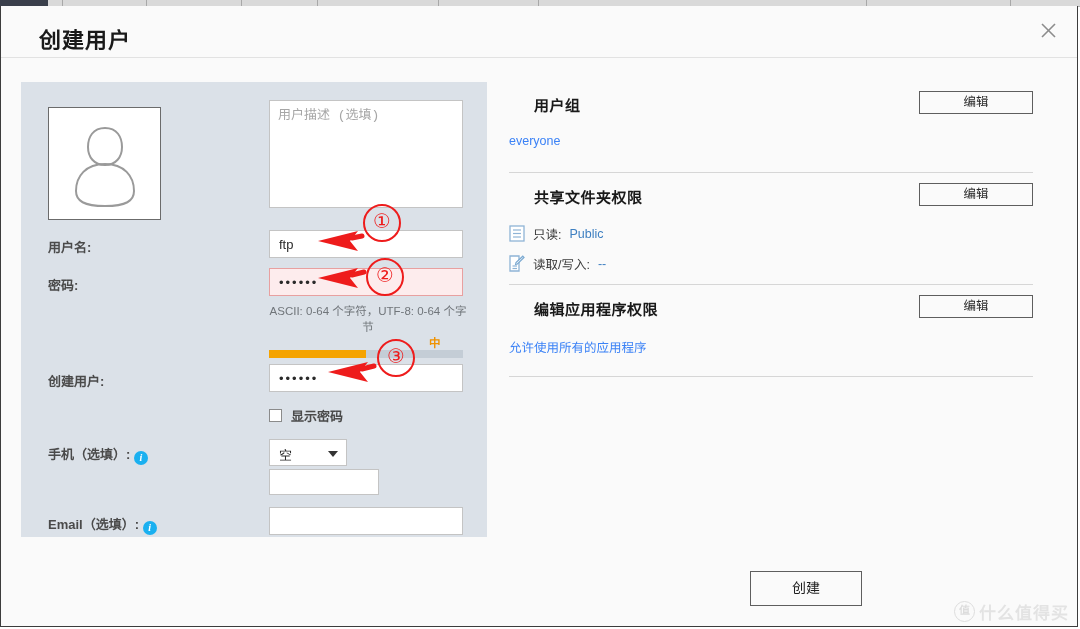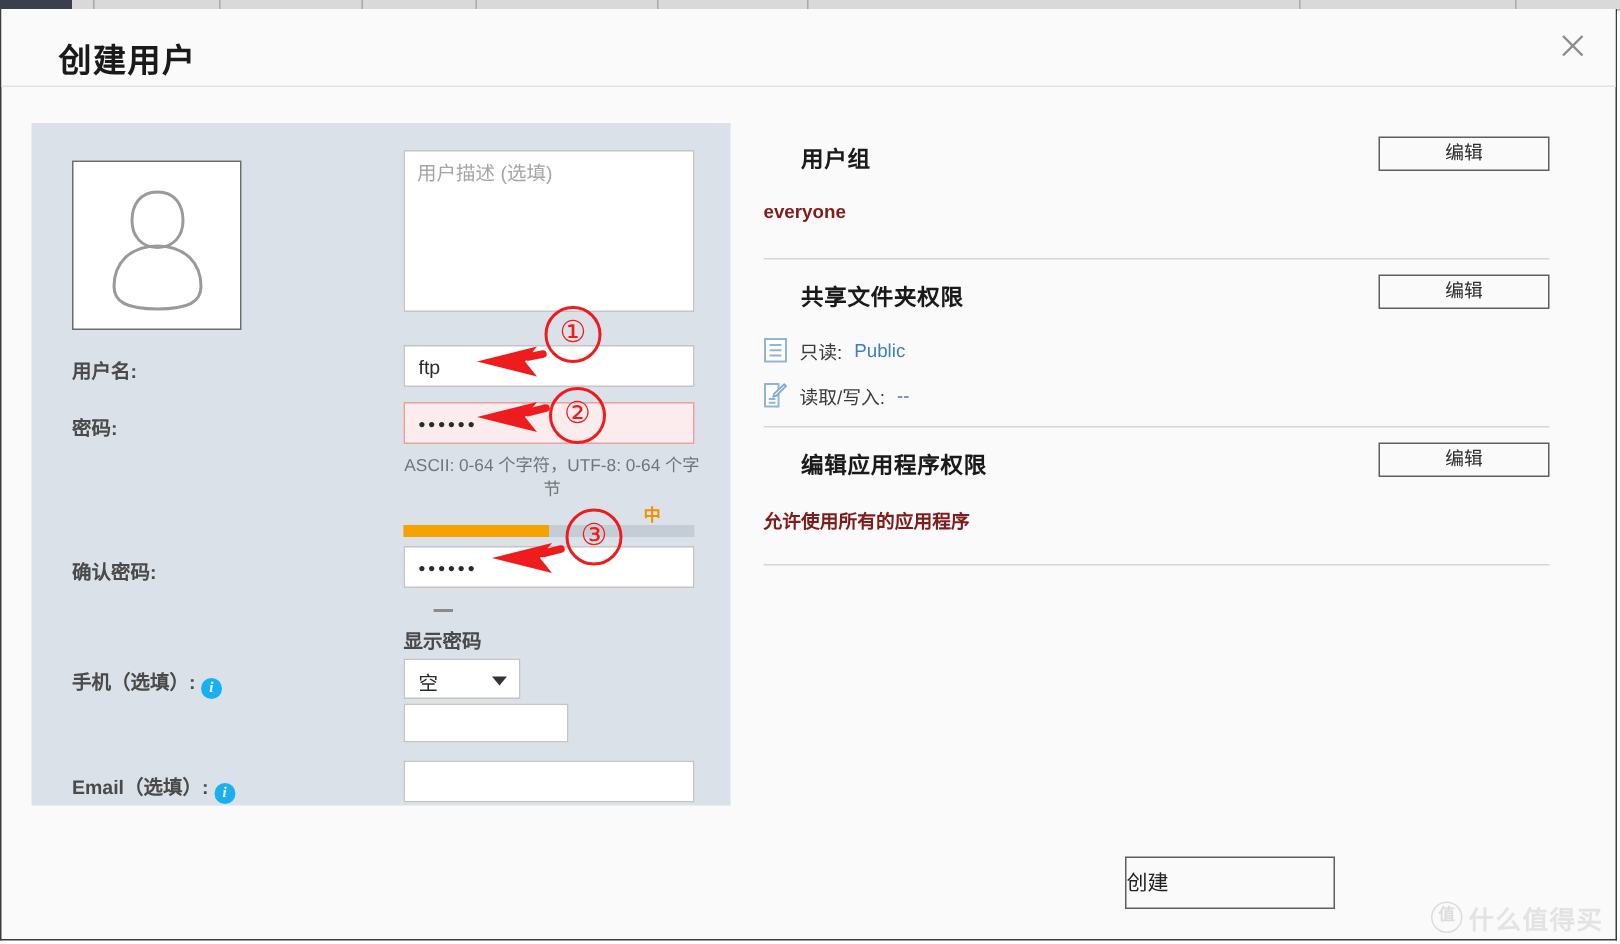--- a/index.html
+++ b/index.html
@@ -116,21 +116,21 @@
   .txt-input::placeholder { color: #a6a6a6; }
 
   #desc-textarea {
     position: absolute;
     left: 248px; top: 18px;
     width: 194px; height: 108px;
     background: #ffffff;
     border: 1px solid #c4c4c4;
     box-sizing: border-box;
     resize: none;
-    font-family: Liberation Sans, sans-serif;
+    font-family: Liberation Mono, monospace;
     font-size: 13px;
     color: #2a2a2a;
     padding: 6px 8px;
     outline: none;
     line-height: 1.4;
   }
   #desc-textarea::placeholder { color: #a6a6a6; }
 
   #username-input { left: 248px; top: 148px; width: 194px; height: 28px; }
 
@@ -173,21 +173,20 @@
 
   #confirm-input { left: 248px; top: 282px; width: 194px; height: 28px; letter-spacing: 2px; }
 
   #show-password-row {
     position: absolute;
     left: 248px; top: 324px;
     height: 18px;
     display: flex;
     align-items: center;
     gap: 9px;
-    flex-direction: column;
   }
   #show-password-box {
     width: 13px; height: 13px;
     background: #ffffff;
     border: 1px solid #8b8b8b;
     box-sizing: border-box;
     cursor: pointer;
   }
   #show-password-label {
     font-size: 13px;
@@ -263,23 +262,22 @@
     box-sizing: border-box;
     font-size: 12.5px;
     color: #2a2a2a;
     line-height: 21px;
     text-align: center;
     cursor: pointer;
   }
   .link-text {
     position: absolute;
     font-size: 12.5px;
-    color: #7f1d1d;
-    cursor: pointer;
-    font-weight: bold;
+    color: #3b82f6;
+    cursor: pointer;
   }
   .hr {
     position: absolute;
     left: 0;
     width: 524px;
     height: 1px;
     background: #d6d6d6;
   }
 
   .perm-row {
@@ -290,27 +288,28 @@
     gap: 8px;
     font-size: 12.5px;
   }
   .perm-label { color: #3a3a3a; }
   .perm-value { color: #3d7fc1; }
   .perm-icon svg { display: block; }
 
   
   .footer-button {
     position: absolute;
-    width: 140px; height: 35px;
+    width: 112px; height: 35px;
     background: #fafafa;
     border: 1px solid #5e5e5e;
     box-sizing: border-box;
     font-size: 14px;
     color: #1f1f1f;
     line-height: 33px;
+    text-align: center;
     cursor: pointer;
   }
   #create-button { left: 749px; top: 565px; }
   #cancel-button { left: 899px; top: 565px; }
 
   
   #watermark {
     position: absolute;
     right: 8px; bottom: 2px;
     display: flex;
@@ -399,21 +398,21 @@
     <div class="field-label" style="left:27px; top:193px;">密码:</div>
     <input class="txt-input" id="password-input" type="text" value="••••••" style="">
 
     <div id="password-hint">ASCII: 0-64 个字符，UTF-8: 0-64 个字节</div>
 
     <div id="strength-label">中</div>
     <div id="strength-track">
       <div id="strength-fill" style="width: 50%; background: rgb(245, 163, 0);"></div>
     </div>
 
-    <div class="field-label" style="left:27px; top:289px;">确认密码:</div>
+    <div class="field-label" style="left:27px; top:289px;">创建用户:</div>
     <input class="txt-input" id="confirm-input" type="text" value="••••••" style="">
 
     <div id="show-password-row">
       <div id="show-password-box"></div>
       <div id="show-password-label">显示密码</div>
     </div>
 
     <div class="field-label" style="left:27px; top:362px;">
       <span>手机（选填）:</span>
       <span class="info-icon">i</span>

